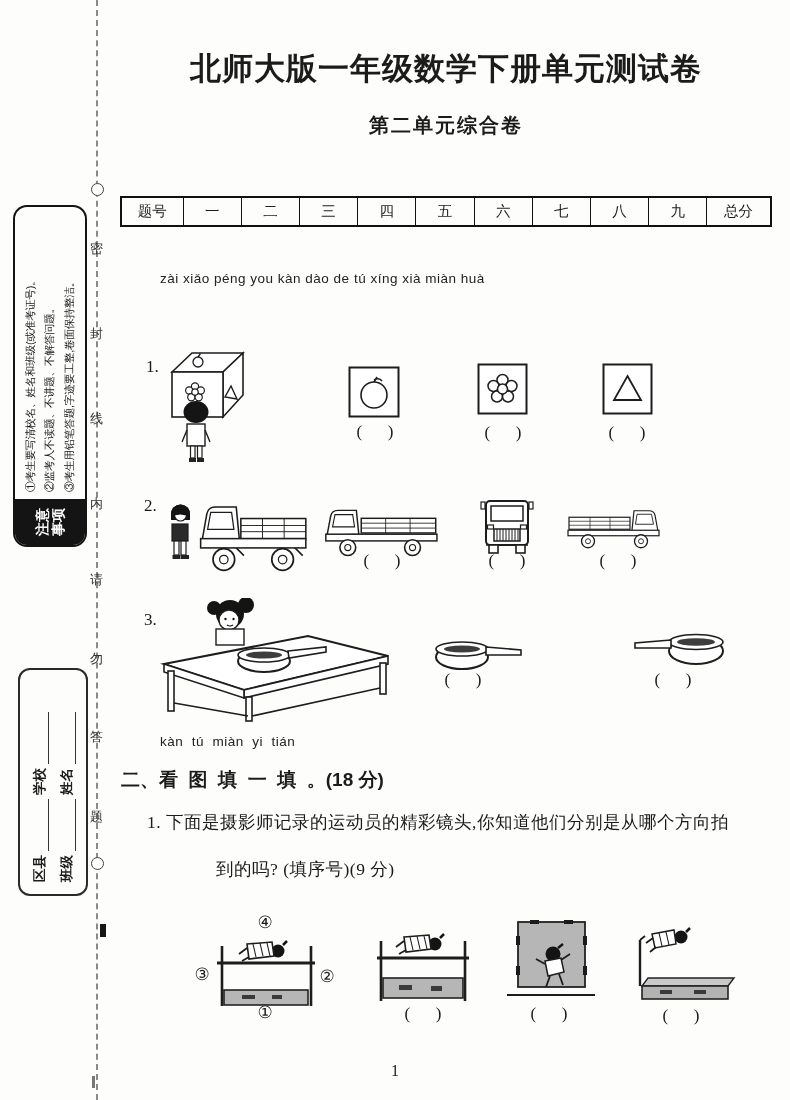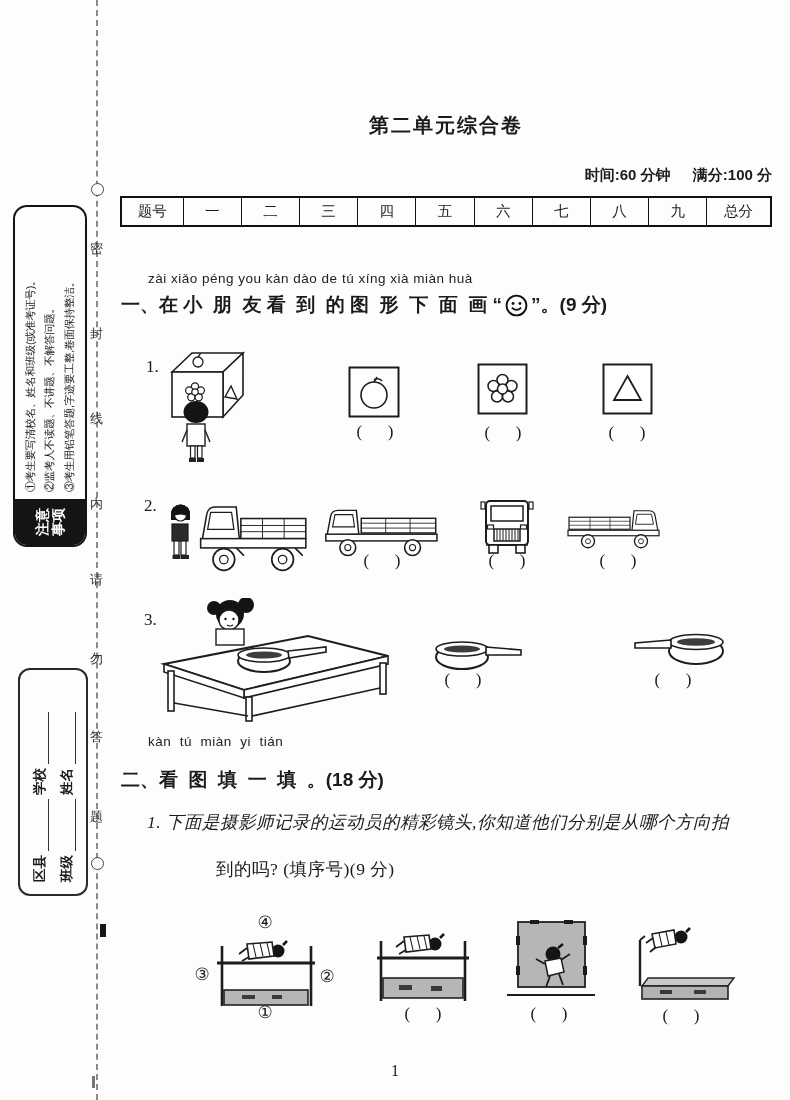--- a/index.html
+++ b/index.html
@@ -7,21 +7,21 @@
         font-family:"Liberation Sans",sans-serif;color:#1b1b1b;}
   .abs{position:absolute;}
   .ctr{text-align:center;}
   .ttl{font-weight:bold;font-size:31px;letter-spacing:1px;}
   .sub{font-weight:bold;font-size:20px;letter-spacing:2px;}
   .meta{font-size:15px;font-weight:bold;}
   .meta span{margin-left:18px;}
   table.score{border-collapse:collapse;table-layout:fixed;width:652px;}
   table.score td{border:1px solid #111;height:27px;text-align:center;font-size:14.5px;padding:0;}
   table.score{border:2px solid #111;}
-  .pinyin{font-size:13.5px;color:#222;letter-spacing:0.5px;white-space:pre;}
+  .pinyin{font-size:13.5px;color:#222;letter-spacing:0.5px;white-space:pre;margin-left:12px;}
   .qhead{font-size:19px;font-weight:bold;display:flex;align-items:center;white-space:pre;}
   .itemnum{font-family:"Liberation Serif",serif;font-size:17px;}
   .paren{font-family:"Liberation Serif",serif;font-size:17px;white-space:pre;text-align:center;display:inline-block;}
   .seriftxt{font-family:"Liberation Serif",serif;font-size:17.5px;letter-spacing:0.5px;}
   .circnum{font-size:17px;width:22px;text-align:center;font-family:"Liberation Serif",serif;}
   .pagenum{font-size:16px;font-family:"Liberation Serif",serif;}
   
   .sealline{left:96px;top:0;height:1100px;border-left:2px dashed #8a8a8a;width:0;}
   .sealchar{left:88px;width:17px;text-align:center;font-size:13px;font-family:"Liberation Serif",serif;color:#333;}
   .sealring{width:11px;height:11px;border:1.5px solid #444;border-radius:50%;background:#fdfdfb;left:91px;}
@@ -82,25 +82,22 @@
       </div>
       <div class="fieldrow">
         <span>班级</span>
         <span class="fline"></span>
         <span>姓名</span>
         <span class="fline"></span>
       </div>
     </div>
   </div>
 
+  <div class="abs ctr ttl" style="left:120px;top:48px;width:652px;">北师大版一年级数学下册单元测试卷</div>
   <div class="abs ctr sub" style="left:120px;top:112px;width:652px;">第二单元综合卷</div>
-  <div class="abs meta" style="left:420px;top:166px;width:352px;text-align:right;">
-    <span>时间:60 分钟</span>
-    <span>满分:100 分</span>
-  </div>
 
   <div class="abs" style="left:120px;top:196px;">
     <table class="score">
       <colgroup>
           <col style="width:62px">
           <col span="9" style="width:58px">
           <col style="width:64px">
         </colgroup>
       <tbody>
           <tr>
@@ -114,30 +111,20 @@
         <td>七</td>
         <td>八</td>
         <td>九</td>
         <td>总分</td>
       </tr>
     </tbody>
       </table>
   </div>
 
   <div class="abs pinyin" style="left:148px;top:271px;">zài xiǎo péng you kàn dào de tú xíng xià miàn huà</div>
-  <div class="abs qhead" style="left:121px;top:292px;">
-    <span>一、在 小  朋  友 看  到  的 图  形  下  面  画 “</span>
-    <svg class="smiley" width="25" height="25" viewBox="0 0 24 24">
-      <circle cx="12" cy="12" r="9.5" fill="none" stroke="#111" stroke-width="1.8"></circle>
-      <circle cx="8.7" cy="10" r="1.4" fill="#111"></circle>
-        <circle cx="15.3" cy="10" r="1.4" fill="#111"></circle>
-      <path d="M7.5,14 Q12,18.5 16.5,14" fill="none" stroke="#111" stroke-width="1.6"></path>
-    </svg>
-    <span>”。(9 分)</span>
-  </div>
 
   <span class="abs itemnum" style="left:146px;top:357px;">1.</span>
   <svg class="abs" style="left:170px;top:350px;" width="76" height="116" viewBox="0 0 76 116">
     <polygon points="2,22 22,3 73,3 53,22" fill="#fff" stroke="#1d1d1d" stroke-width="1.6"></polygon>
     <polygon points="53,22 73,3 73,45 53,67" fill="#fff" stroke="#1d1d1d" stroke-width="1.6"></polygon>
     <rect x="2" y="22" width="51" height="45" fill="#fff" stroke="#1d1d1d" stroke-width="1.6"></rect>
     <circle cx="28" cy="12" r="5" fill="#fff" stroke="#1d1d1d" stroke-width="1.3"></circle>
     <path d="M28,7 l2.5,-3.5" stroke="#1d1d1d" stroke-width="1.3" fill="none"></path>
     <g fill="#fff" stroke="#1d1d1d" stroke-width="1.2">
       <circle cx="25" cy="36.5" r="3.6"></circle>
@@ -282,21 +269,21 @@
     <ellipse cx="64" cy="25" rx="27" ry="13" fill="#fff" stroke="#1d1d1d" stroke-width="2"></ellipse>
     <ellipse cx="64" cy="16" rx="27" ry="7.5" fill="#fff" stroke="#1d1d1d" stroke-width="1.6"></ellipse>
     <ellipse cx="64" cy="16" rx="19" ry="3.8" fill="#3d3d3d"></ellipse>
     <polygon points="39,14 3,17 3,22 39,22" fill="#fff" stroke="#1d1d1d" stroke-width="1.6"></polygon>
   </svg>
   <span class="abs paren" style="left:428px;top:670px;width:70px;">(      )</span>
   <span class="abs paren" style="left:638px;top:670px;width:70px;">(      )</span>
 
   <div class="abs pinyin" style="left:148px;top:734px;">kàn  tú  miàn  yi  tián</div>
   <div class="abs qhead" style="left:121px;top:767px;">二、看  图  填  一  填  。(18 分)</div>
-  <div class="abs seriftxt" style="left:147px;top:810px;font-style:italic;">1. 下面是摄影师记录的运动员的精彩镜头,你知道他们分别是从哪个方向拍</div>
+  <div class="abs seriftxt" style="left:147px;top:810px;">1. 下面是摄影师记录的运动员的精彩镜头,你知道他们分别是从哪个方向拍</div>
   <div class="abs seriftxt" style="left:172px;top:857px;margin-left:44px;">到的吗? (填序号)(9 分)</div>
 
   <svg class="abs" style="left:216px;top:918px;" width="100" height="92" viewBox="0 0 100 92">
     <line x1="6" y1="28" x2="6" y2="88" stroke="#1d1d1d" stroke-width="2.6"></line>
     <line x1="95" y1="28" x2="95" y2="88" stroke="#1d1d1d" stroke-width="2.6"></line>
     <line x1="1" y1="45" x2="99" y2="45" stroke="#1d1d1d" stroke-width="3"></line>
     <circle cx="62" cy="33" r="6.5" fill="#141414"></circle>
     <path d="M67,27 l4,-4" stroke="#141414" stroke-width="2.5"></path>
     <polygon points="31,26 56,24 58,38 33,41" fill="#fff" stroke="#1d1d1d" stroke-width="1.6"></polygon>
     <path d="M37,26 l3,13 M44,25 l3,13 M51,25 l3,13" stroke="#1d1d1d" stroke-width="1.1"></path>

